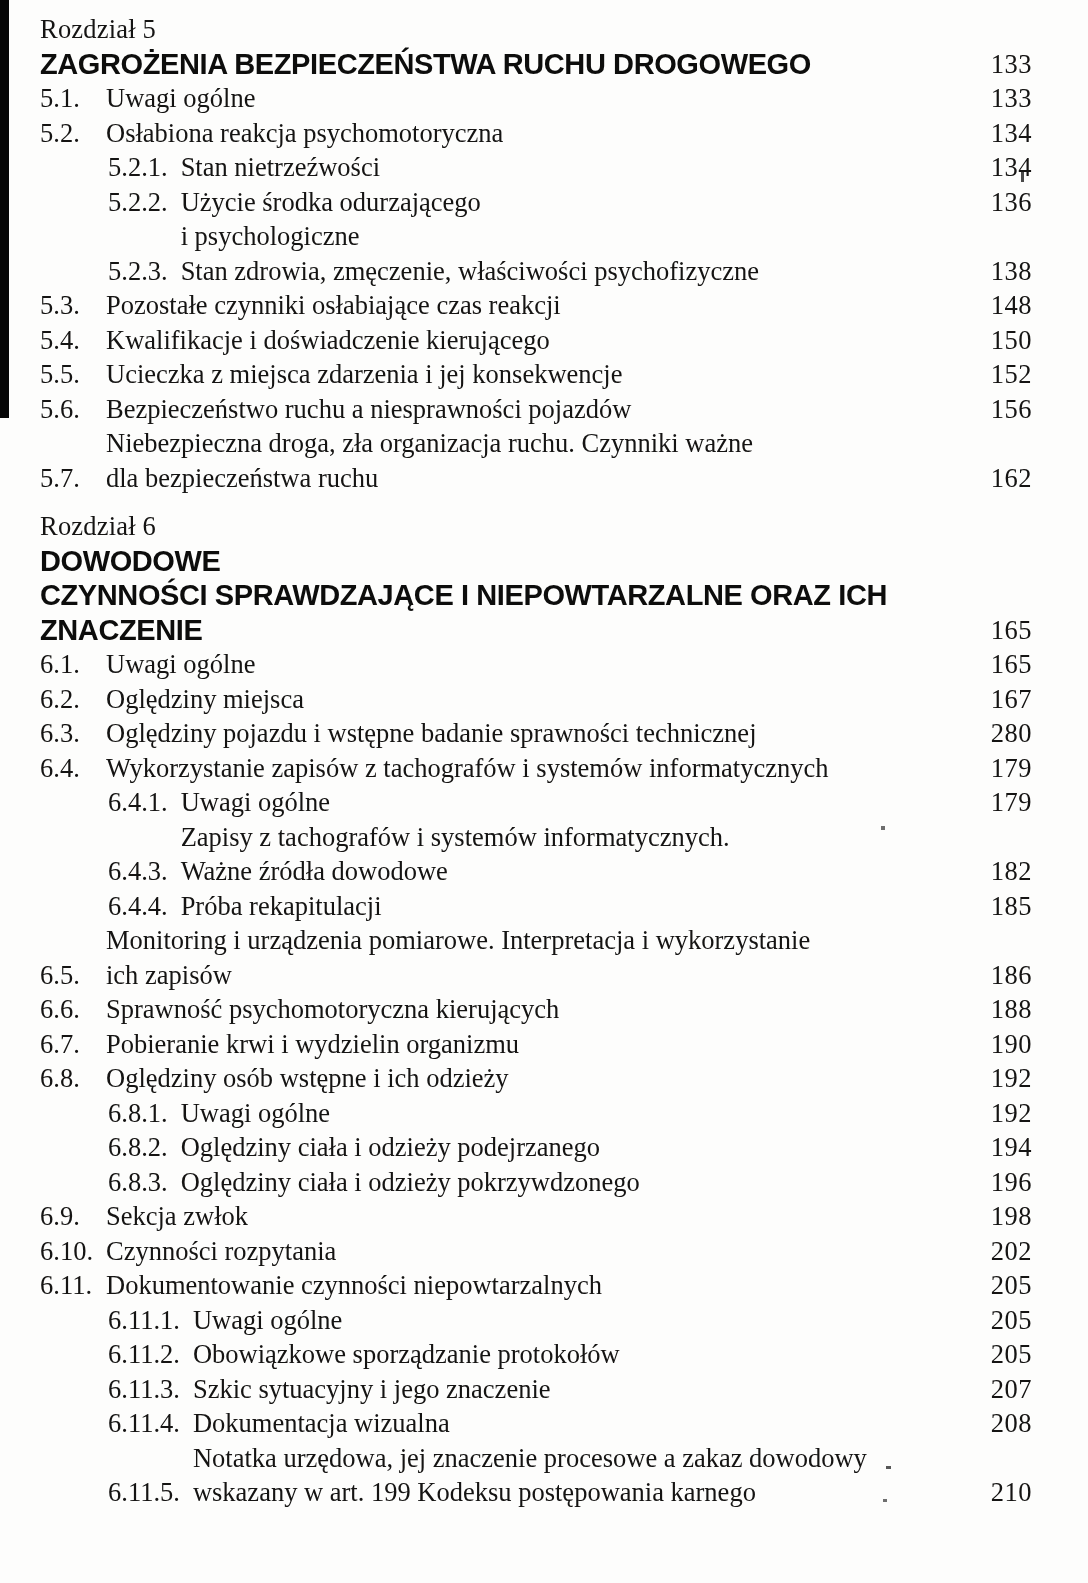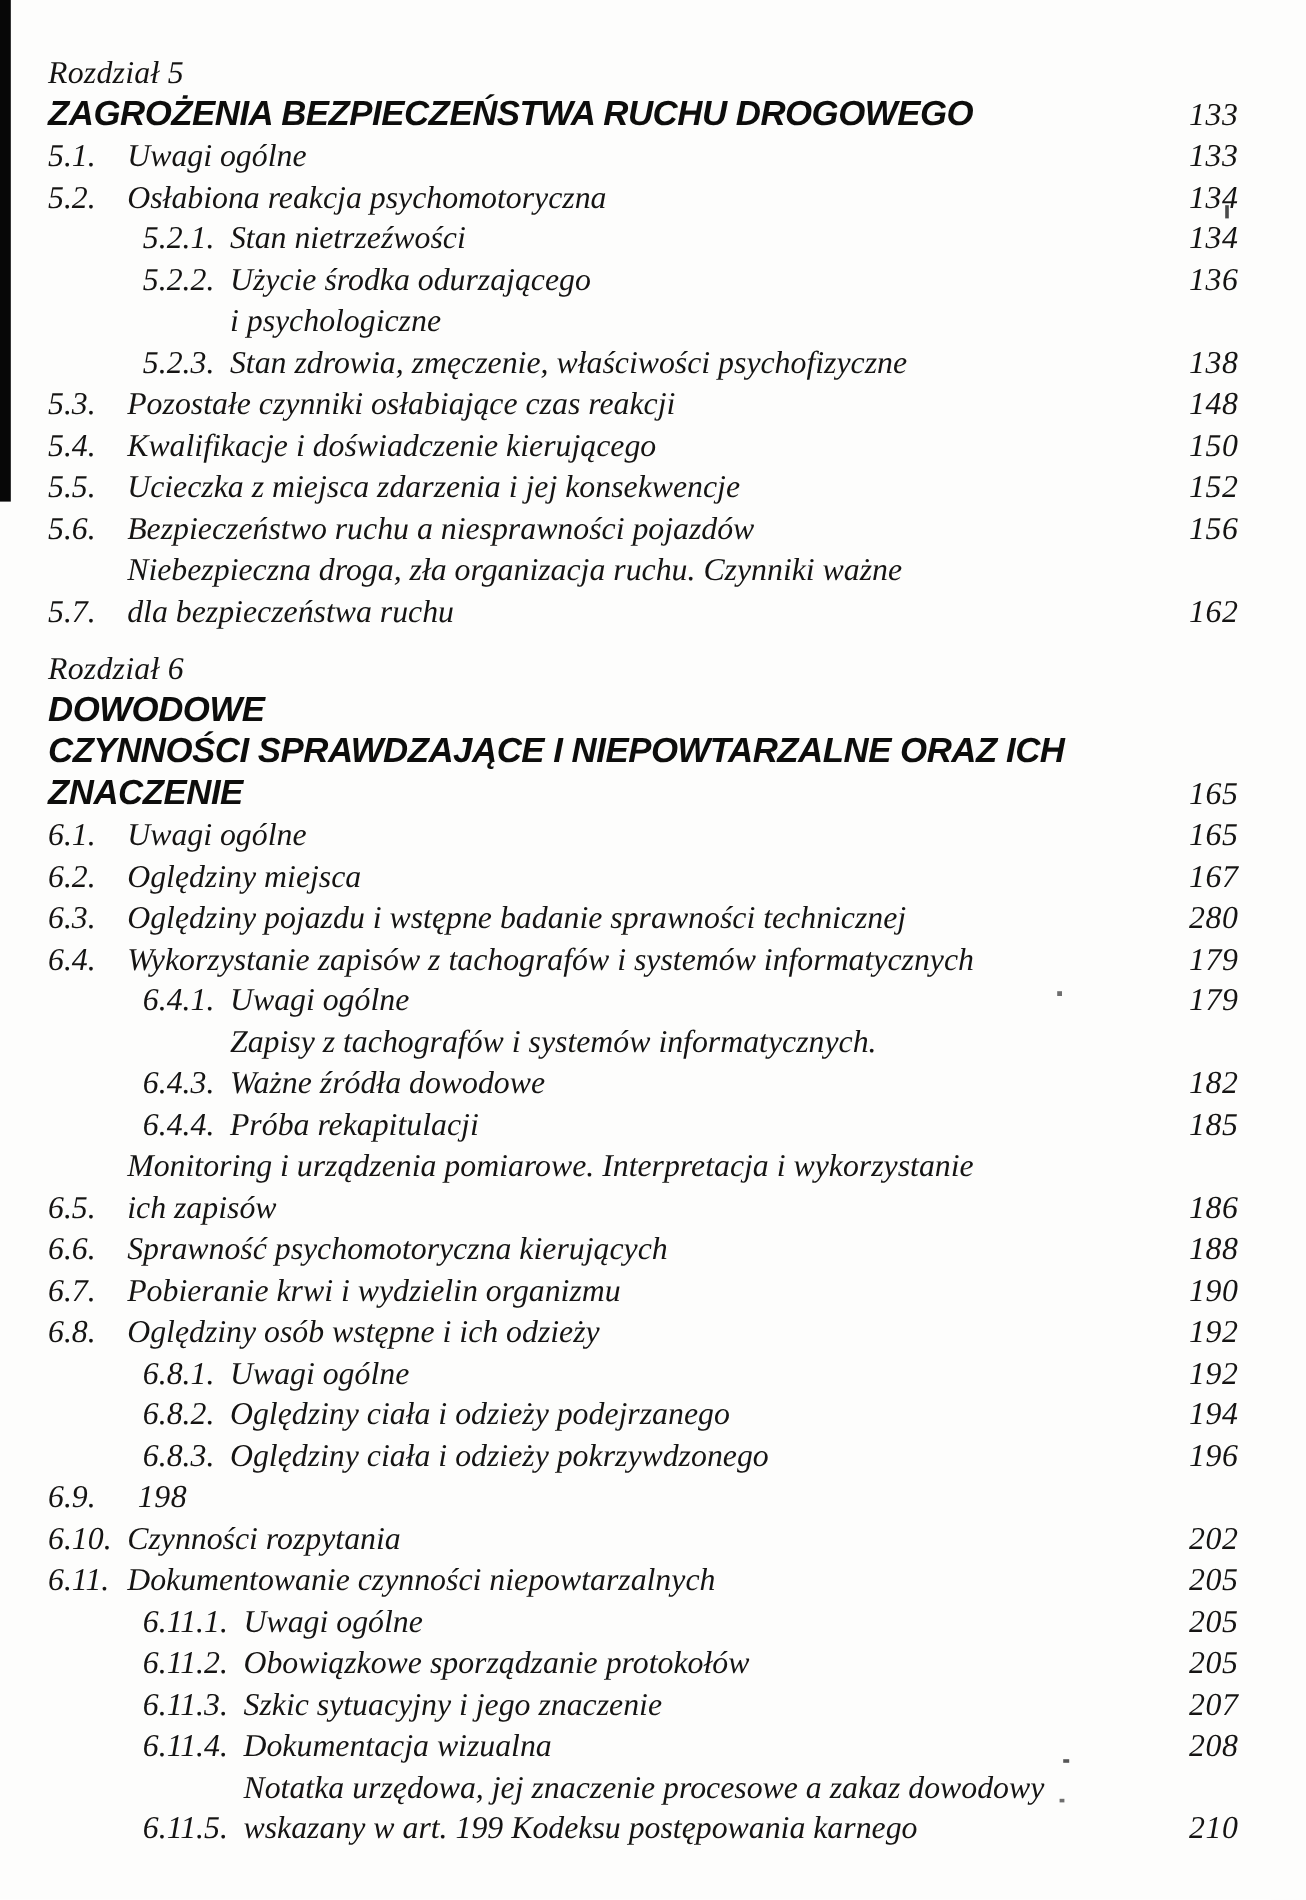--- a/index.html
+++ b/index.html
@@ -22,21 +22,21 @@
     background: #070707;
   }
   .speck { position: absolute; background: #4a4a4a; }
   .speck-tick   { left: 1021px; top: 171px; width: 3px; height: 11px; }
   .speck-a      { left: 881px;  top: 826px;  width: 4px; height: 4px; background:#6e6e6e; }
   .speck-b      { left: 886px;  top: 1466px; width: 5px; height: 3px; background:#575757; }
   .speck-c      { left: 883px;  top: 1499px; width: 4px; height: 3px; background:#6e6e6e; }
 
   .content {
     position: absolute;
-    left: 40px; right: 56px; top: 43px; font-style: italic;
+    left: 40px; right: 56px; top: 12px;
   }
   .row {
     display: flex;
     align-items: flex-end;
     font-size: 26.5px;
     line-height: 34.5px;
   }
   .chapter-block + .chapter-block { margin-top: 14px; }
 
   .chapter-label { letter-spacing: 0.2px; }
@@ -46,21 +46,21 @@
     font-family: "Liberation Sans", sans-serif;
     font-weight: 700;
     font-size: 29px;
     letter-spacing: -0.4px;
     color: #0d0d0c;
   }
 
   .entry .num { flex: 0 0 auto; }
   .entry.level1 > .num { width: 66px; }
   .entry.level2 { margin-left: 68px; }
-  .entry.level2 > .num { width: auto; margin-right: 13px; margin-left: 11px; }
+  .entry.level2 > .num { width: auto; margin-right: 13px; }
   .entry-lines { flex: 1 1 auto; }
 
   .page-col {
     flex: 0 0 auto;
     margin-left: 2px;
     min-width: 48px;
     text-align: right;
     letter-spacing: 0.5px;
   }
 </style>
@@ -263,20 +263,23 @@
         </div>
         <div class="row entry level2">
           <span class="num">6.8.3.</span>
           <div class="entry-lines">
             <div class="entry-line">Oględziny ciała i odzieży pokrzywdzonego</div>
           </div>
           <div class="page-col">196</div>
         </div>
         <div class="row entry level1">
           <span class="num">6.9.</span>
+          <div class="entry-lines">
+            <div class="entry-line">Sekcja zwłok</div>
+          </div>
           <div class="page-col">198</div>
         </div>
         <div class="row entry level1">
           <span class="num">6.10.</span>
           <div class="entry-lines">
             <div class="entry-line">Czynności rozpytania</div>
           </div>
           <div class="page-col">202</div>
         </div>
         <div class="row entry level1">

